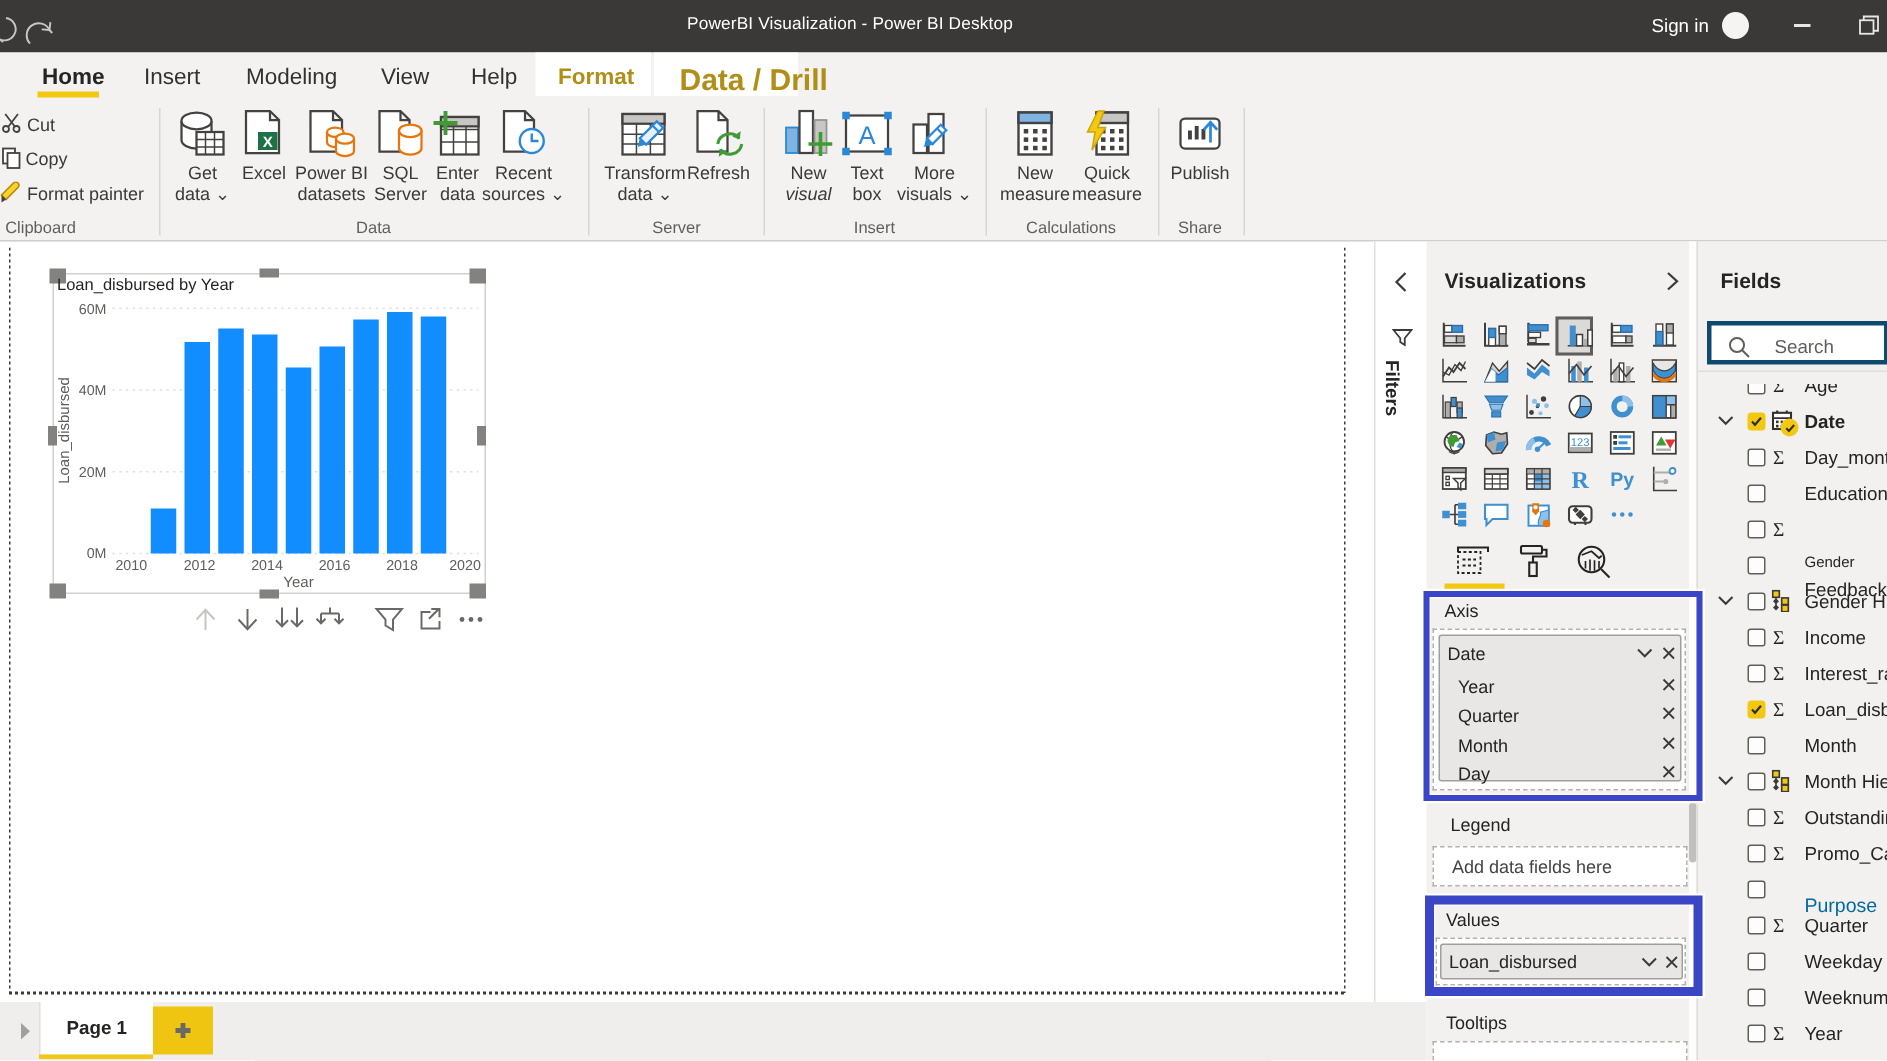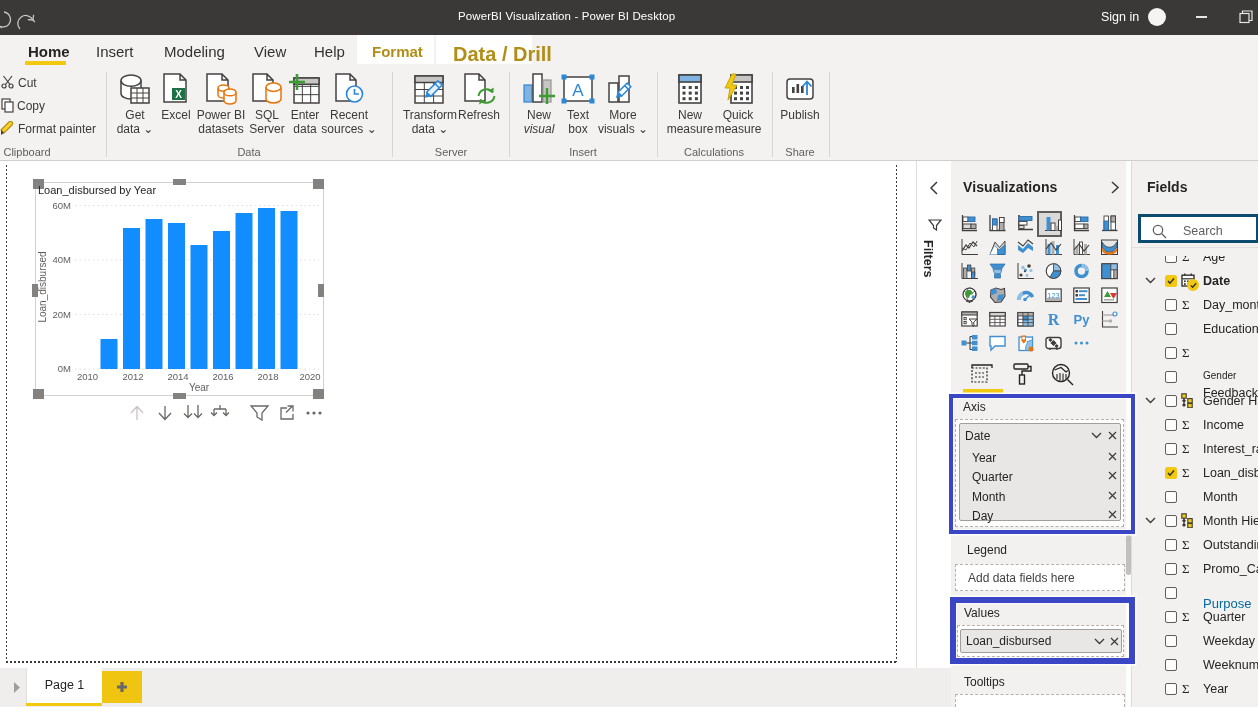--- a/index.html
+++ b/index.html
@@ -783,21 +783,21 @@
         <div class="abs" style="left:50px;top:4px;font-size:13px;color:#252423;font-family:'Liberation Serif',serif;">Σ</div>
         <div class="abs" style="left:71px;top:5px;font-size:12.5px;font-weight:normal;color:#252423;white-space:nowrap;">Year</div>
       </div>
     </div>
 </div>
 
 <div class="abs" style="left:0;top:668px;width:951px;height:39px;background:#f0eeec;">
   <svg class="abs" style="left:13px;top:14px;" width="7" height="11" viewBox="0 0 7 11">
       <path d="M1 0 L7 5.5 L1 11 Z" fill="#a19f9d"></path>
     </svg>
-  <div class="abs" style="left:26px;top:0;width:76px;height:35px;background:#fff;border-left:1px solid #e1dfdd;">
+  <div class="abs" style="left:26px;top:0;width:76px;height:35px;background:#fff;border-left:1px solid #e1dfdd;font-weight:bold;">
     <div style="font-size:12.5px;color:#252423;text-align:center;margin-top:10px;">Page 1</div>
   </div>
   <div class="abs" style="left:26px;top:34.5px;width:76px;height:3px;background:#f2c811;"></div>
   <div class="abs" style="left:102px;top:3px;width:40px;height:32px;background:#efc511;">
     <svg class="abs" style="left:14px;top:10px;" width="12" height="12" viewBox="0 0 12 12">
         <path d="M6 1 V11 M1 6 H11" stroke="#6a6866" stroke-width="3.2"></path>
       </svg>
   </div>
 </div>
 

